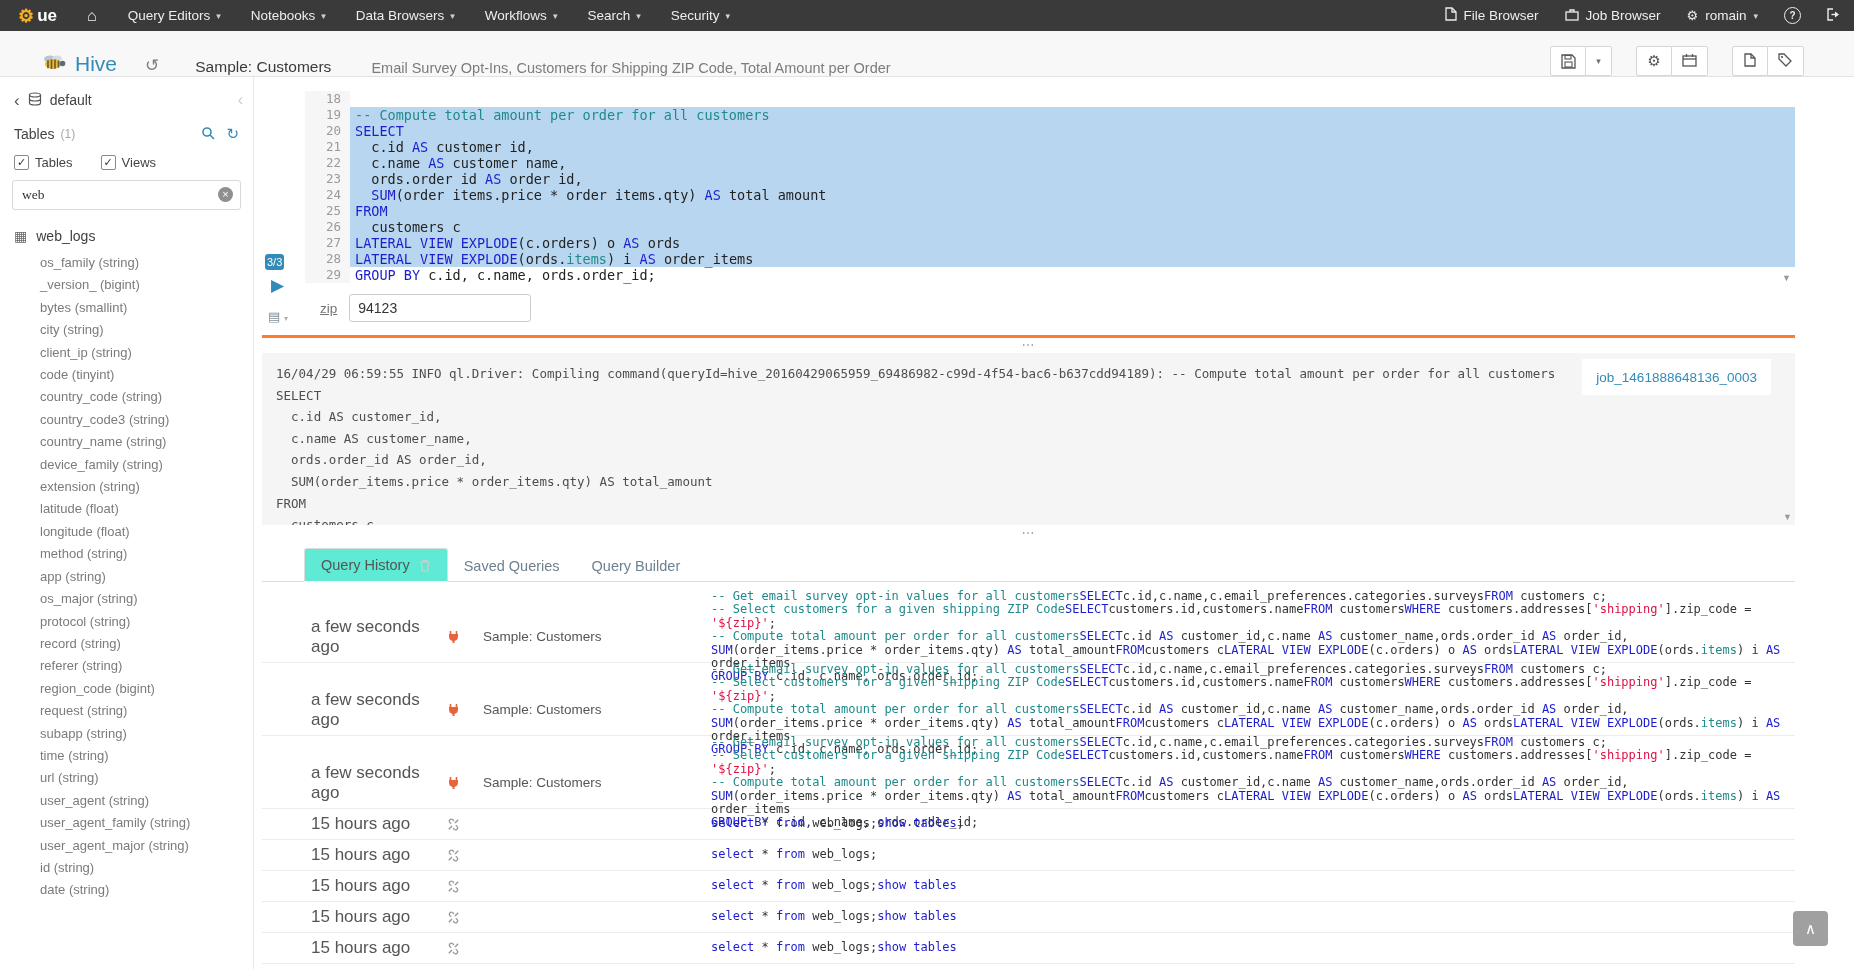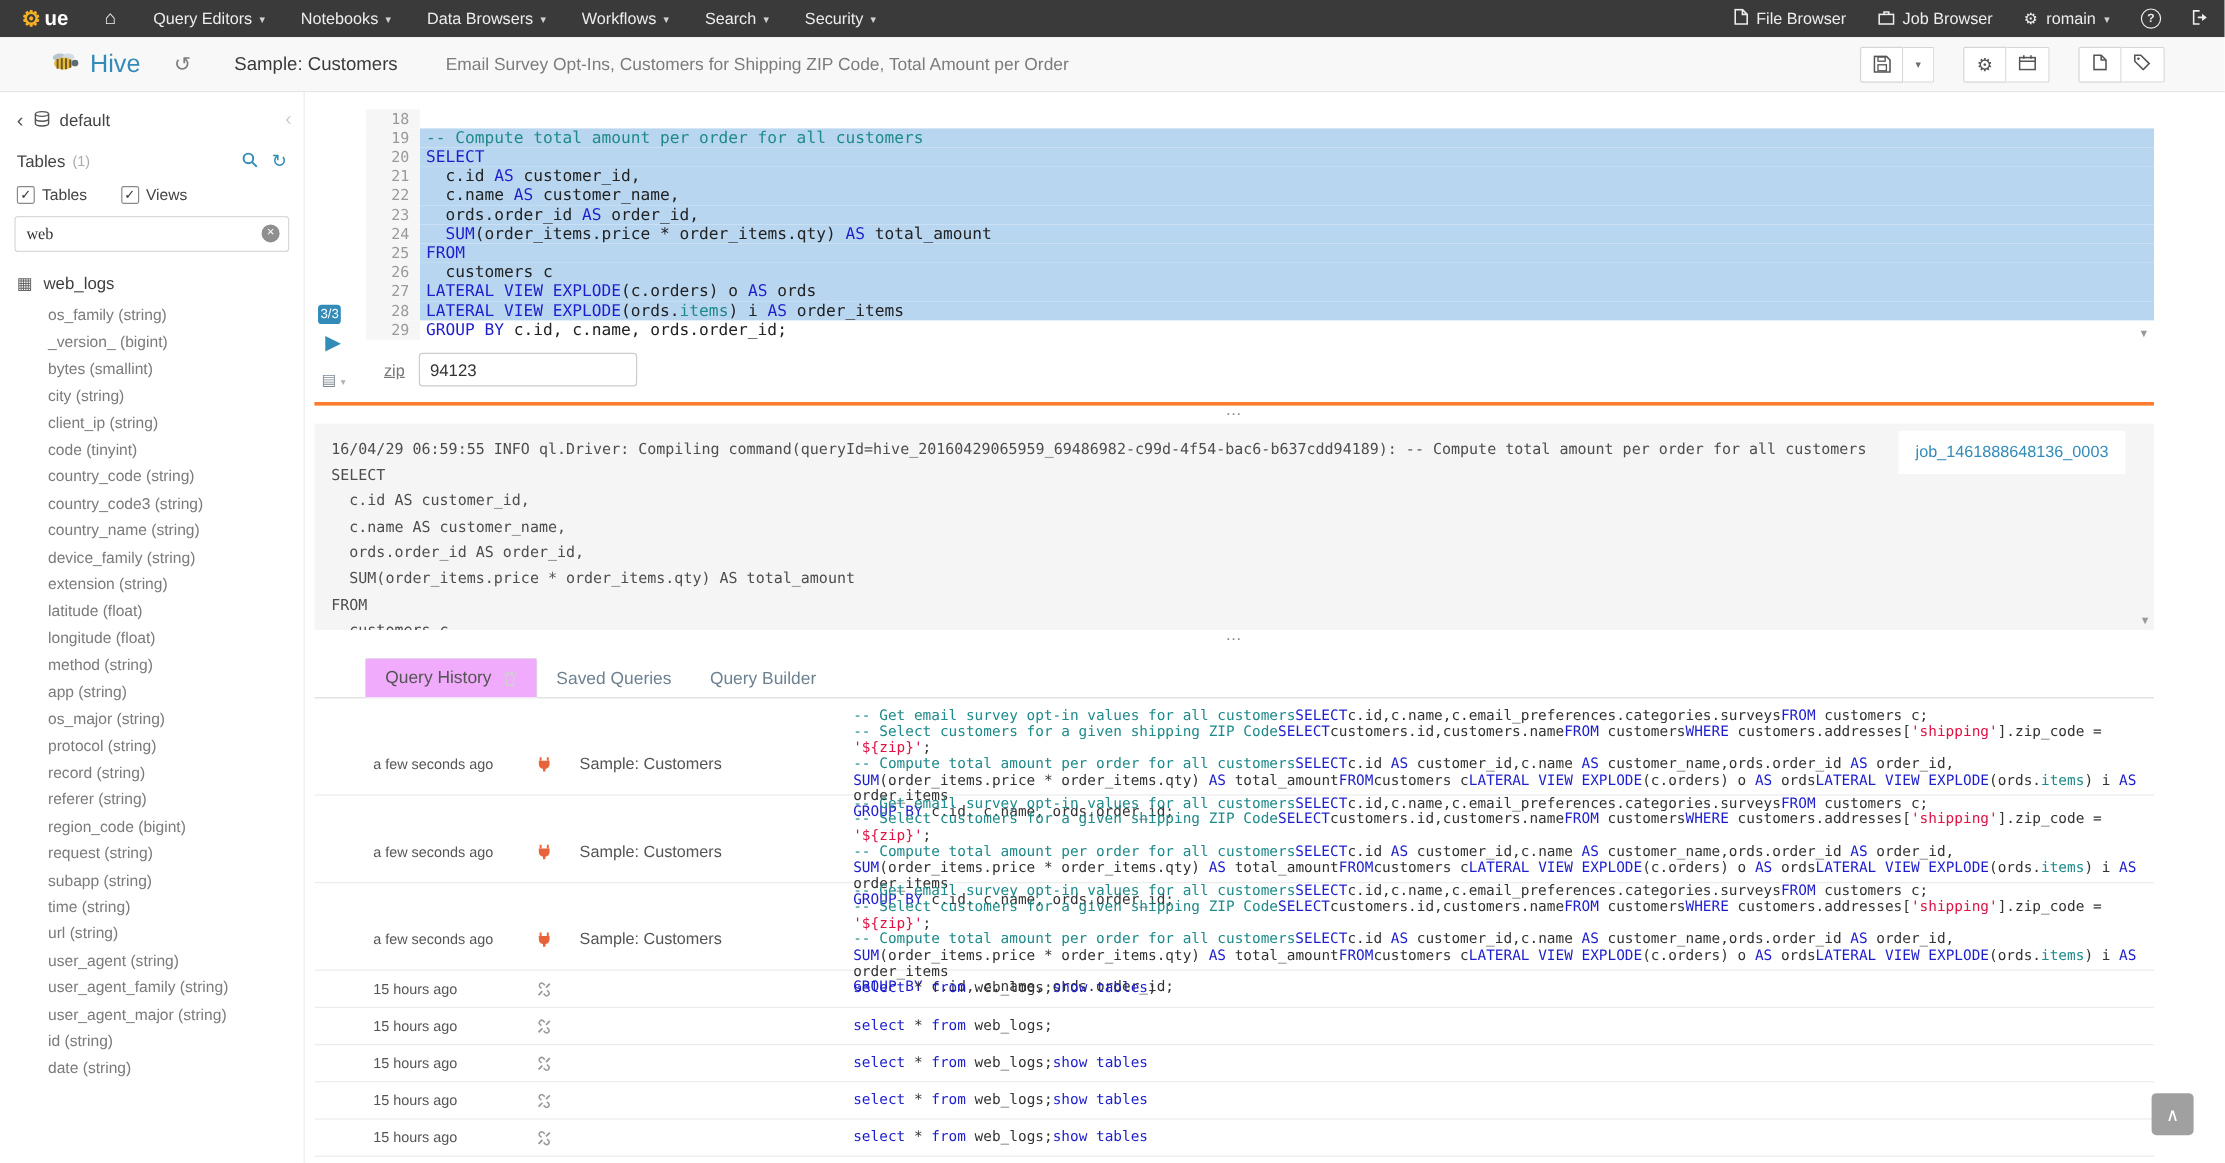--- a/index.html
+++ b/index.html
@@ -12,21 +12,21 @@
   .nav-left,.nav-right{display:flex;align-items:center;height:100%;}
   .brand{display:flex;align-items:center;gap:3px;padding:0 14px 0 18px;font-size:17px;font-weight:bold;color:#fff;}
   .brand .gear{color:#f6b026;font-size:18px;line-height:1;}
   .nav-home{padding:0 16px;font-size:16px;display:flex;align-items:center;height:100%;}
   .nav-item{display:flex;align-items:center;gap:6px;padding:0 15px;height:100%;}
   .caret{font-size:9px;opacity:.85;}
   .nav-right a{display:flex;align-items:center;gap:7px;padding:0 13px;height:100%;}
   .help-badge{width:15px;height:15px;border:1.5px solid #ededed;border-radius:50%;display:flex;align-items:center;justify-content:center;font-size:10px;font-weight:bold;}
 
   
-  .subheader{position:absolute;left:0;top:31px;right:0;height:46px;background:#f8f8f8;border-bottom:1px solid #e2e2e2;display:flex;align-items:center;box-sizing:border-box;}
+  .subheader{position:absolute;left:0;top:31px;right:0;height:46px;background:#f8f8f8;border-bottom:1px solid #e2e2e2;display:flex;align-items:flex-end;box-sizing:border-box;}
   .hive-brand{display:flex;align-items:center;gap:9px;padding-left:40px;}
   .hive-name{color:#338bb8;font-size:21px;}
   .history-icon{margin-left:28px;color:#7d7d7d;font-size:17px;}
   .query-title{margin-left:36px;font-size:15.5px;color:#3a3a3a;}
   .query-desc{margin-left:40px;font-size:14.5px;color:#7c7c7c;}
   .subheader-right{margin-left:auto;display:flex;gap:24px;padding-right:50px;}
   .btn-group{display:flex;}
   .btn{min-width:36px;height:30px;border:1px solid #d6d6d6;background:#fff;display:flex;align-items:center;justify-content:center;color:#555;box-sizing:border-box;}
   .btn.sm{min-width:26px;}
   .btn+.btn{border-left:none;}
@@ -82,28 +82,28 @@
   .dots1{top:264px;} .dots2{top:452px;}
 
   .log-panel{position:absolute;left:8px;right:59px;top:276px;height:172px;background:#f5f5f5;}
   .log-lines{padding:10px 14px;font-size:12.5px;line-height:21.6px;color:#4e4e4e;white-space:pre;overflow:hidden;height:100%;box-sizing:border-box;}
   .job-panel{position:absolute;top:6px;right:24px;background:#fff;padding:9px 14px;}
   .job-link{color:#338bb8;font-size:13.5px;}
   .log-scroll{position:absolute;right:3px;bottom:3px;color:#999;font-size:9px;}
 
   .tabs{position:absolute;left:8px;right:59px;top:468px;height:37px;border-bottom:1px solid #ddd;display:flex;align-items:flex-end;padding-left:42px;box-sizing:border-box;font-size:14.5px;}
   .tab{padding:8px 16px;margin-bottom:-1px;color:#6e8191;display:flex;gap:9px;align-items:center;}
-  .tab.active{background:#f0abfc;border:1px solid #ddd;border-bottom:1px solid #fff;border-radius:3px 3px 0 0;color:#555;}
+  .tab.active{background:#5eead4;border:1px solid #ddd;border-bottom:1px solid #fff;border-radius:3px 3px 0 0;color:#555;}
   .tab-trash{color:#cfcfcf;display:flex;align-items:center;}
 
   .history{position:absolute;left:8px;right:59px;top:513px;bottom:0;overflow:hidden;}
   .h-row{display:grid;grid-template-columns:136px 36px 228px 1fr;border-bottom:1px solid #ececec;padding-left:49px;box-sizing:border-box;align-items:center;}
   .h-row.big{height:73px;}
   .h-row.small{height:31px;}
-  .h-time{color:#555;font-size:12px;}
+  .h-time{color:#555;font-size:17px;}
   .h-icon{display:flex;align-items:center;}
   .h-icon.orange{color:#e8633a;}
   .h-icon.gray{color:#9a9a9a;}
   .h-name{color:#555;font-size:13.5px;}
   .h-sql{font-family:"DejaVu Sans Mono",monospace;font-size:12px;line-height:13.4px;color:#333;}
   .sql-line{white-space:pre-wrap;}
 
   .scroll-top{position:absolute;right:26px;bottom:23px;width:35px;height:35px;background:#a0a0a0;border:none;border-radius:4px;color:#fff;font-size:15px;cursor:pointer;display:flex;align-items:center;justify-content:center;}
 </style>
 </head>

